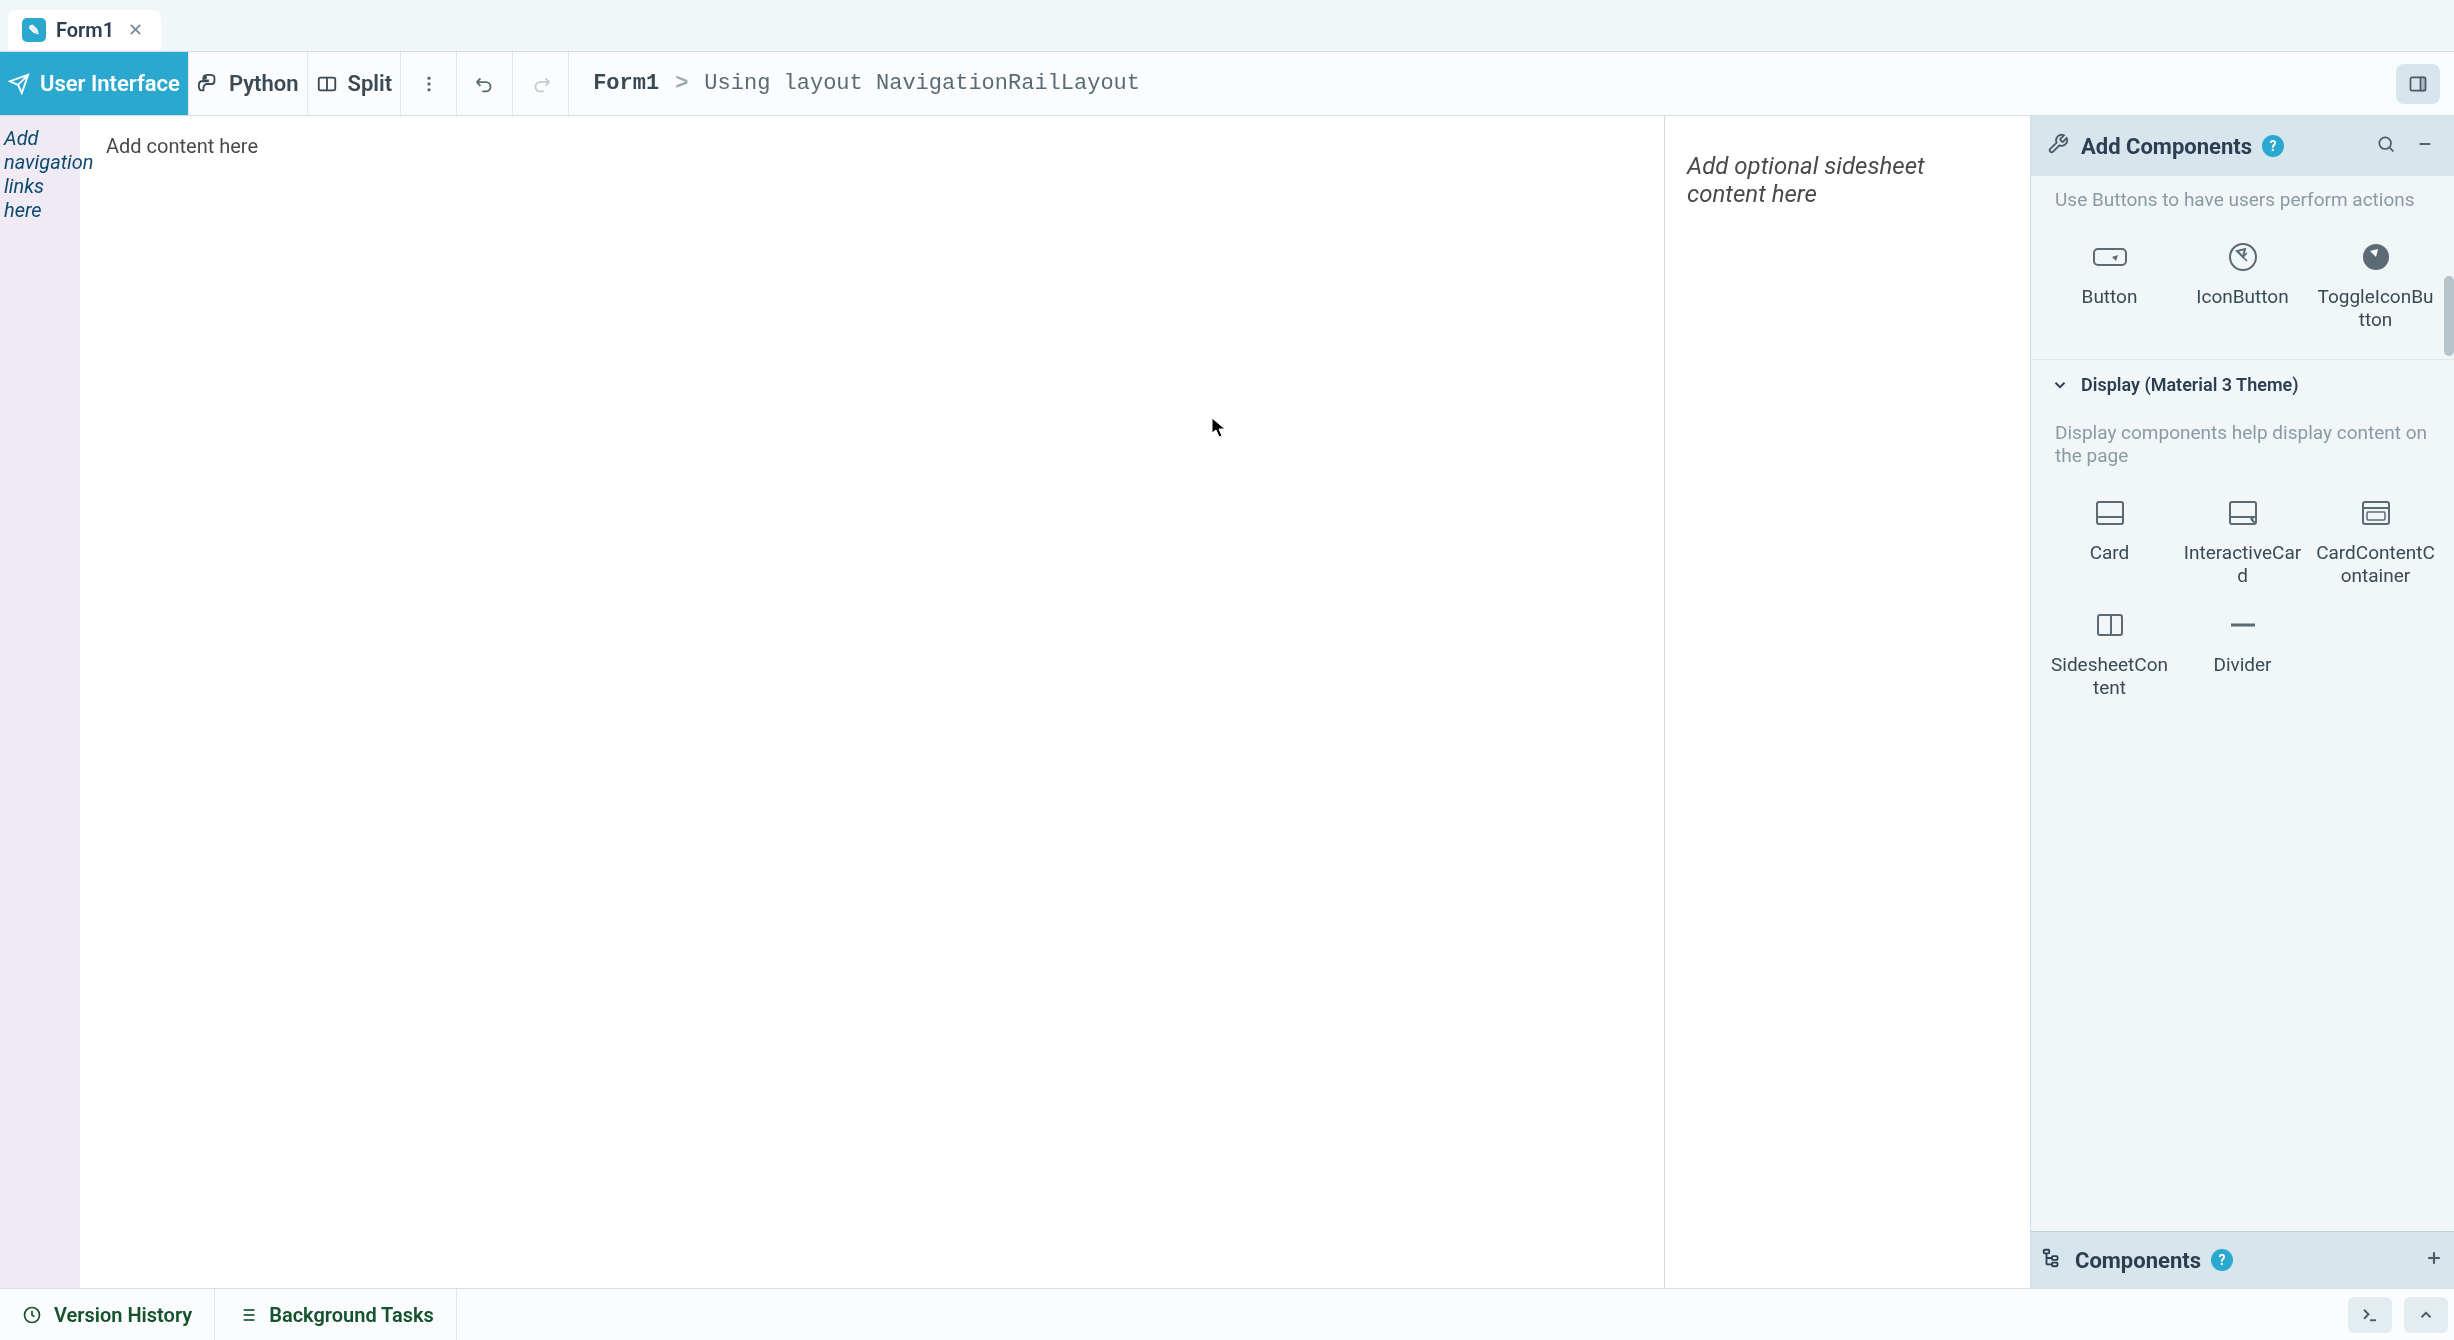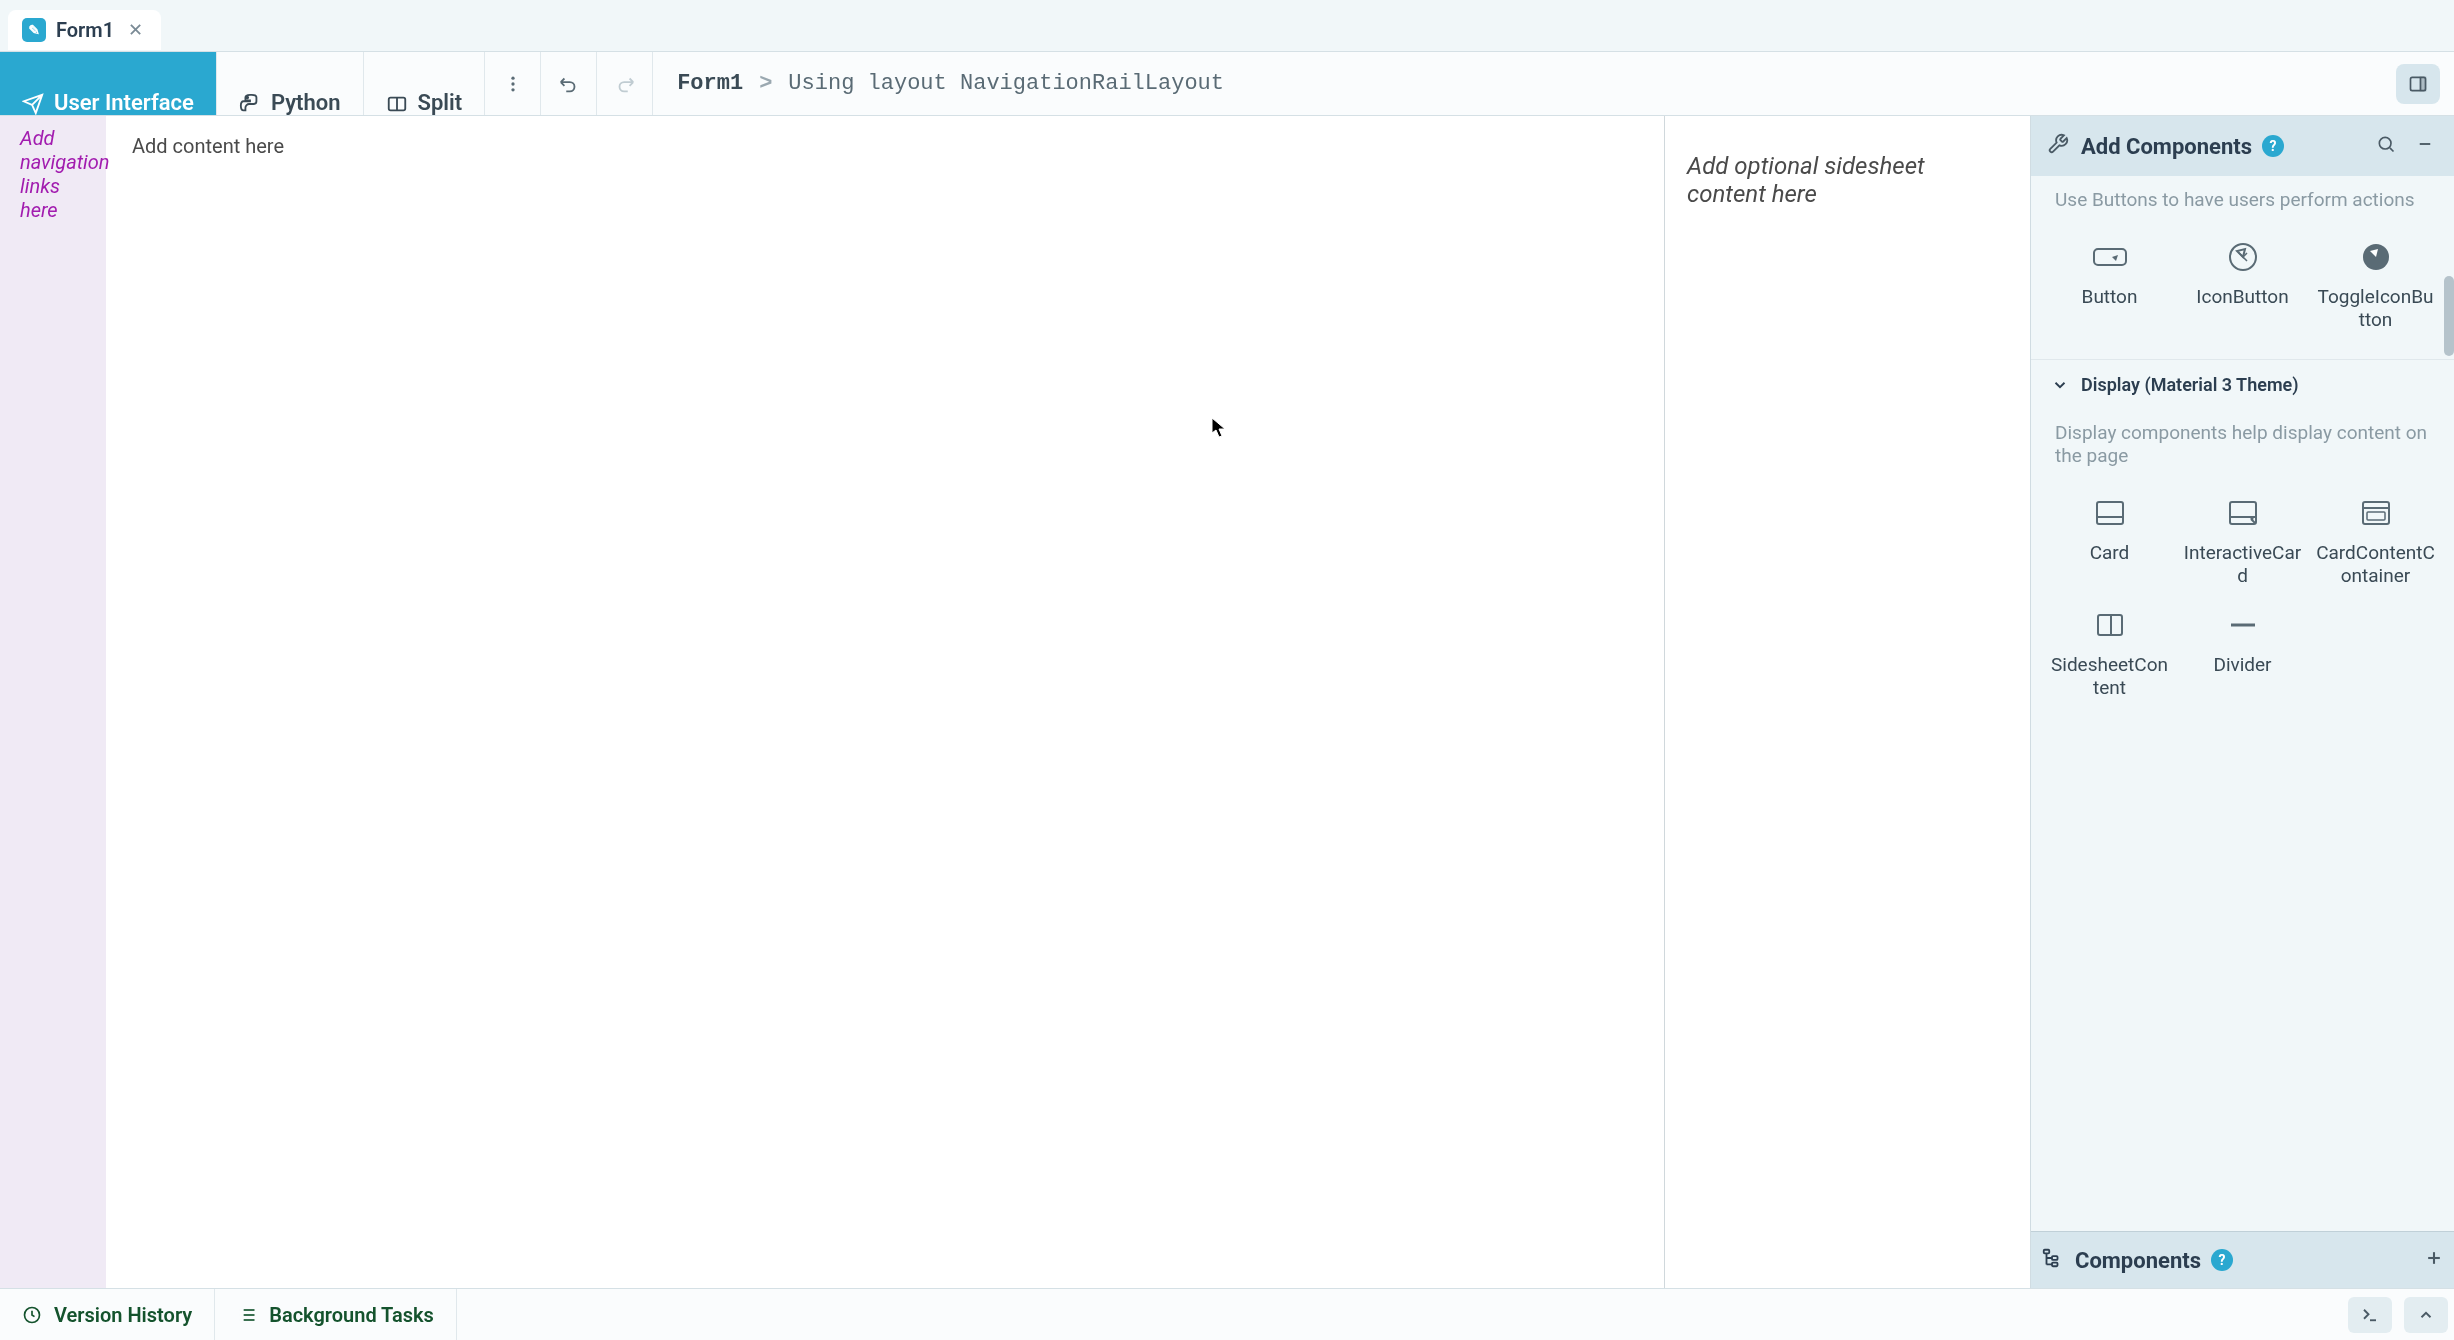--- a/index.html
+++ b/index.html
@@ -46,23 +46,23 @@
 
 .toolbar {
   display: flex;
   align-items: center;
   height: 64px;
   background: #fafcfd;
   border-bottom: 1px solid #d5e0e5;
 }
 .toolbar-btn {
   display: flex;
-  align-items: flex-end;
+  align-items: center;
   gap: 10px;
-  padding: 0 22px;
+  padding: 0 8px;
   height: 100%;
   font-size: 22px;
   font-weight: 600;
   color: #3a4a55;
   cursor: pointer;
   border-right: 1px solid #e0e8ec;
 }
 .toolbar-btn.active {
   background: #2aa8d0;
   color: #fff;
@@ -96,26 +96,26 @@
   background: #d7e6ed;
   border-radius: 8px;
   cursor: pointer;
   color: #4a5a65;
 }
 
 
 .main { flex: 1; display: flex; overflow: hidden; }
 .canvas { flex: 1; display: flex; background: #fff; }
 .nav-rail {
-  width: 106px;
+  width: 80px;
   background: #f0eaf5;
-  padding: 10px 20px;
+  padding: 10px 4px;
   font-style: italic;
   font-size: 20px;
-  color: #a21caf;
+  color: #0c4a6e;
 }
 .content-area {
   flex: 1;
   padding: 18px 26px;
   font-size: 20px;
   color: #4a4a4a;
   border-right: 1px solid #d0d8dc;
 }
 .sidesheet-area {
   width: 365px;

